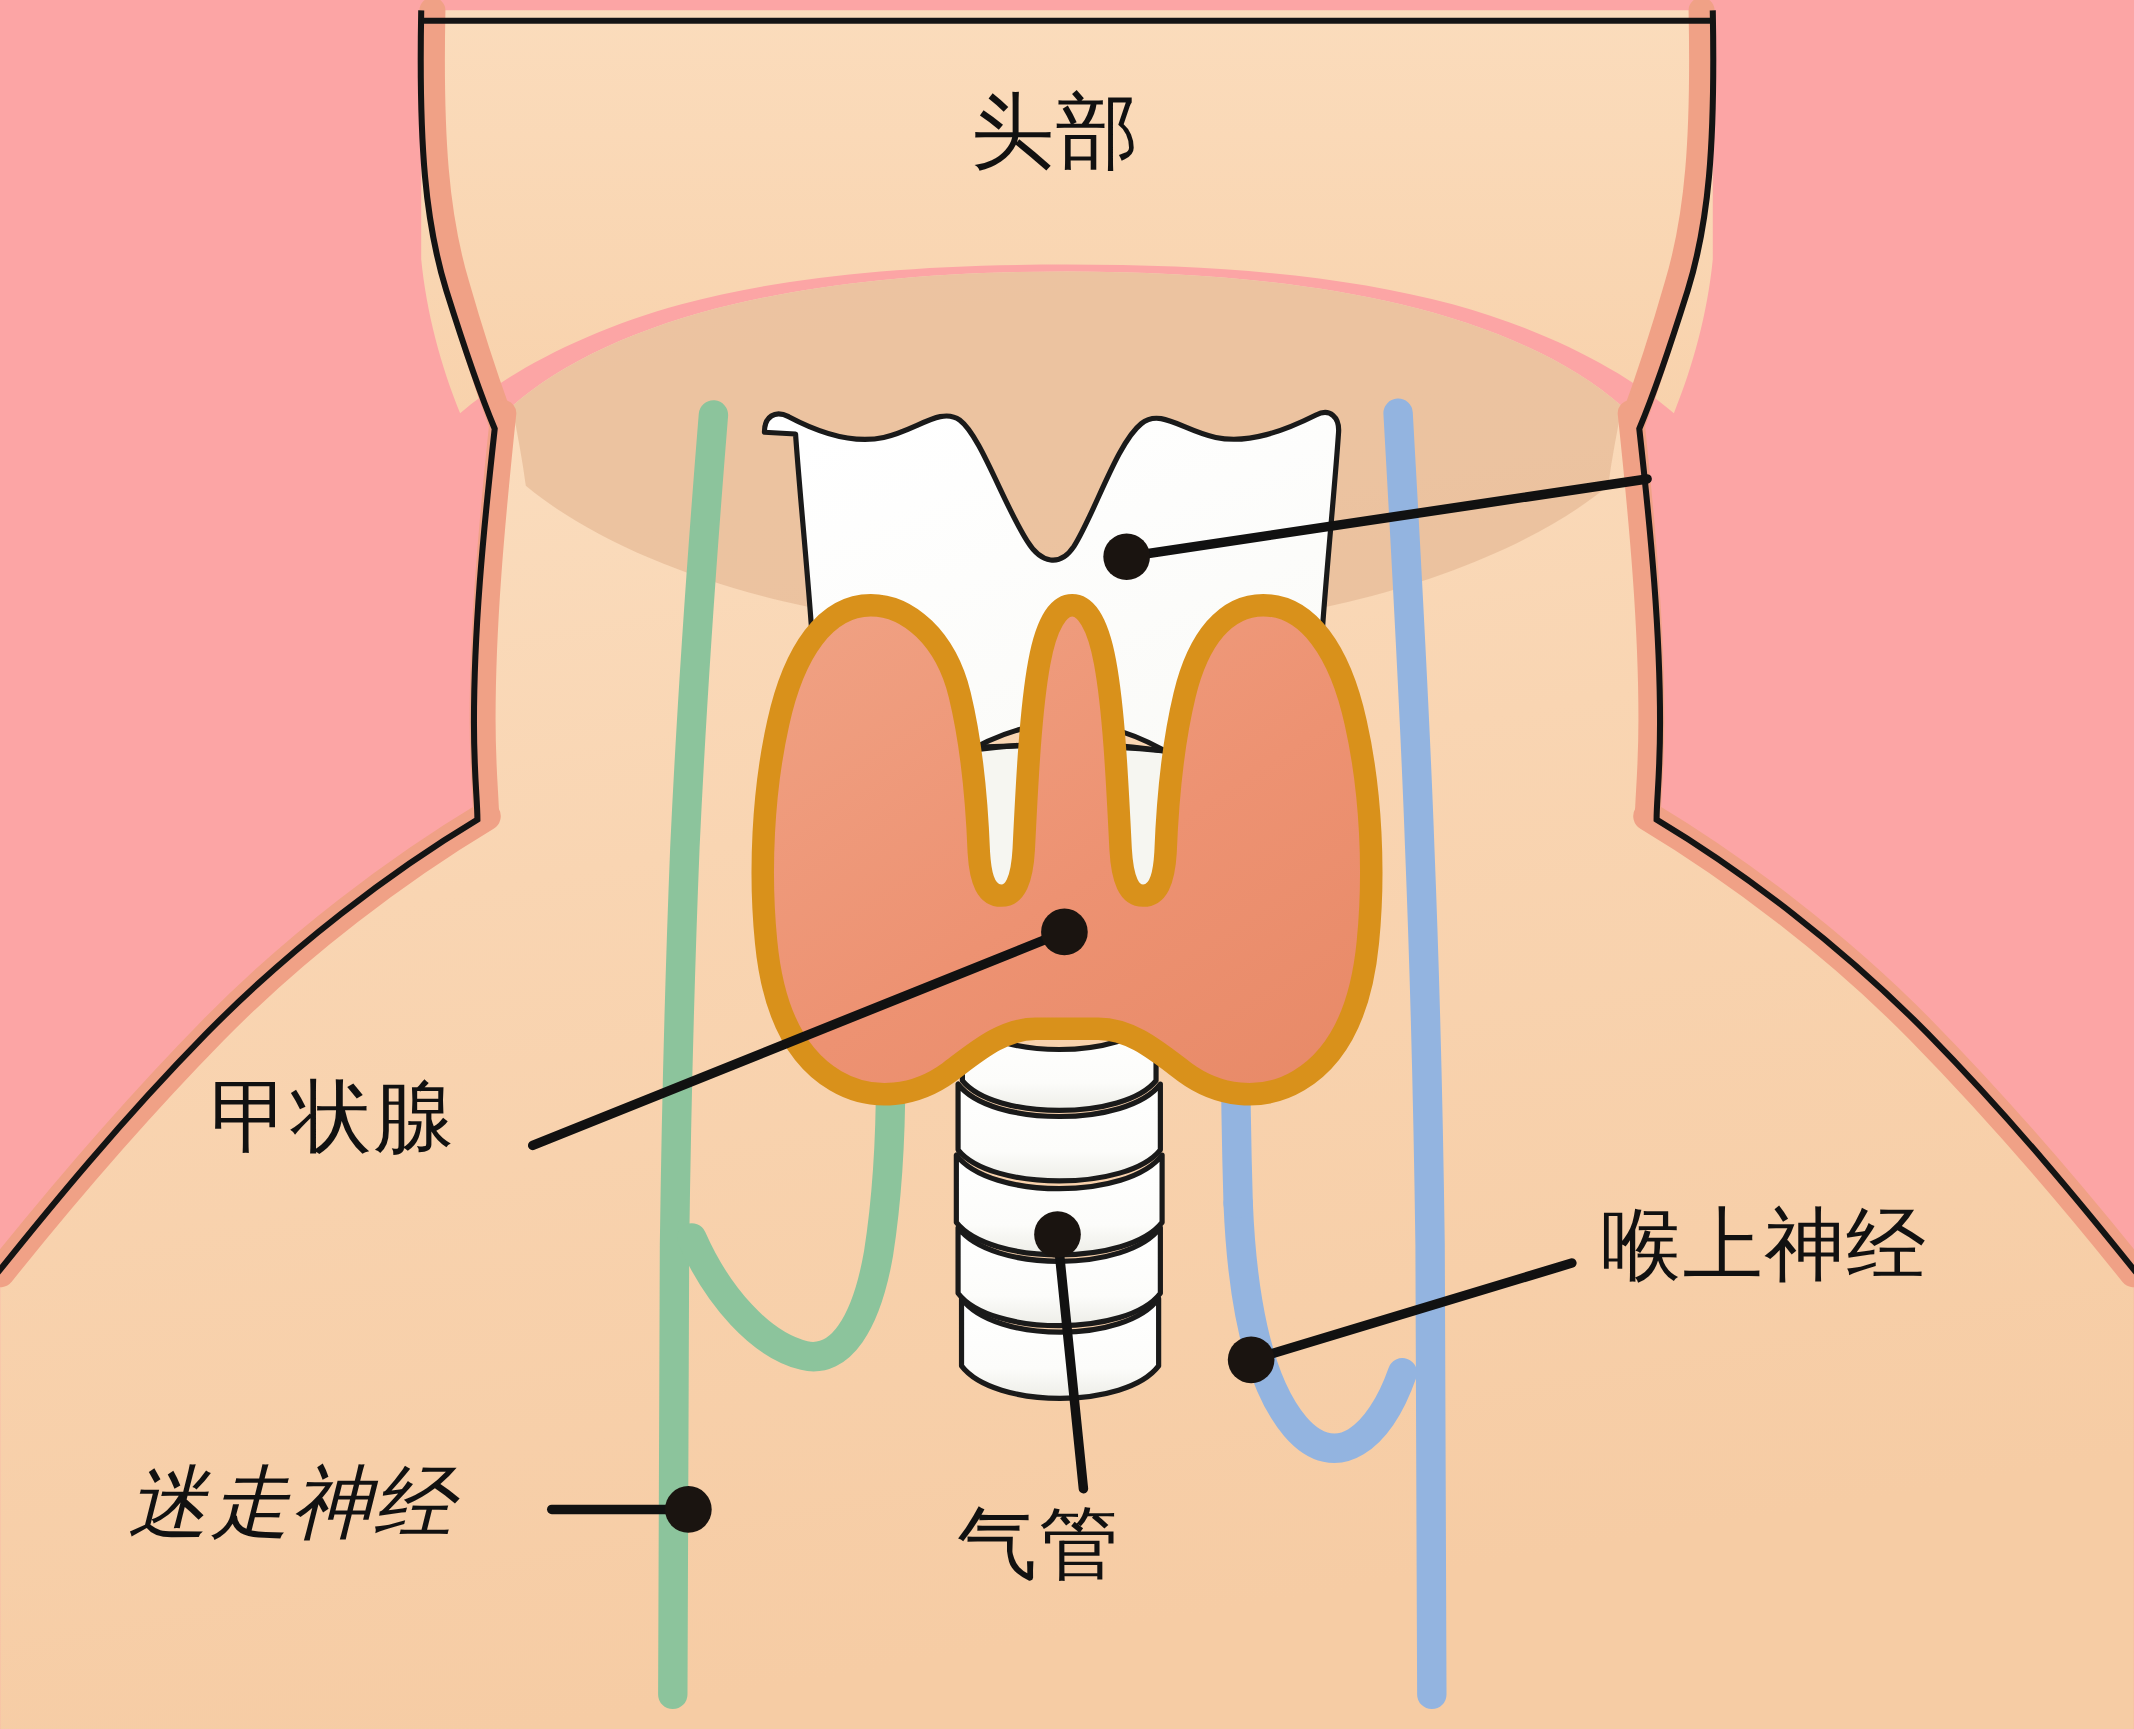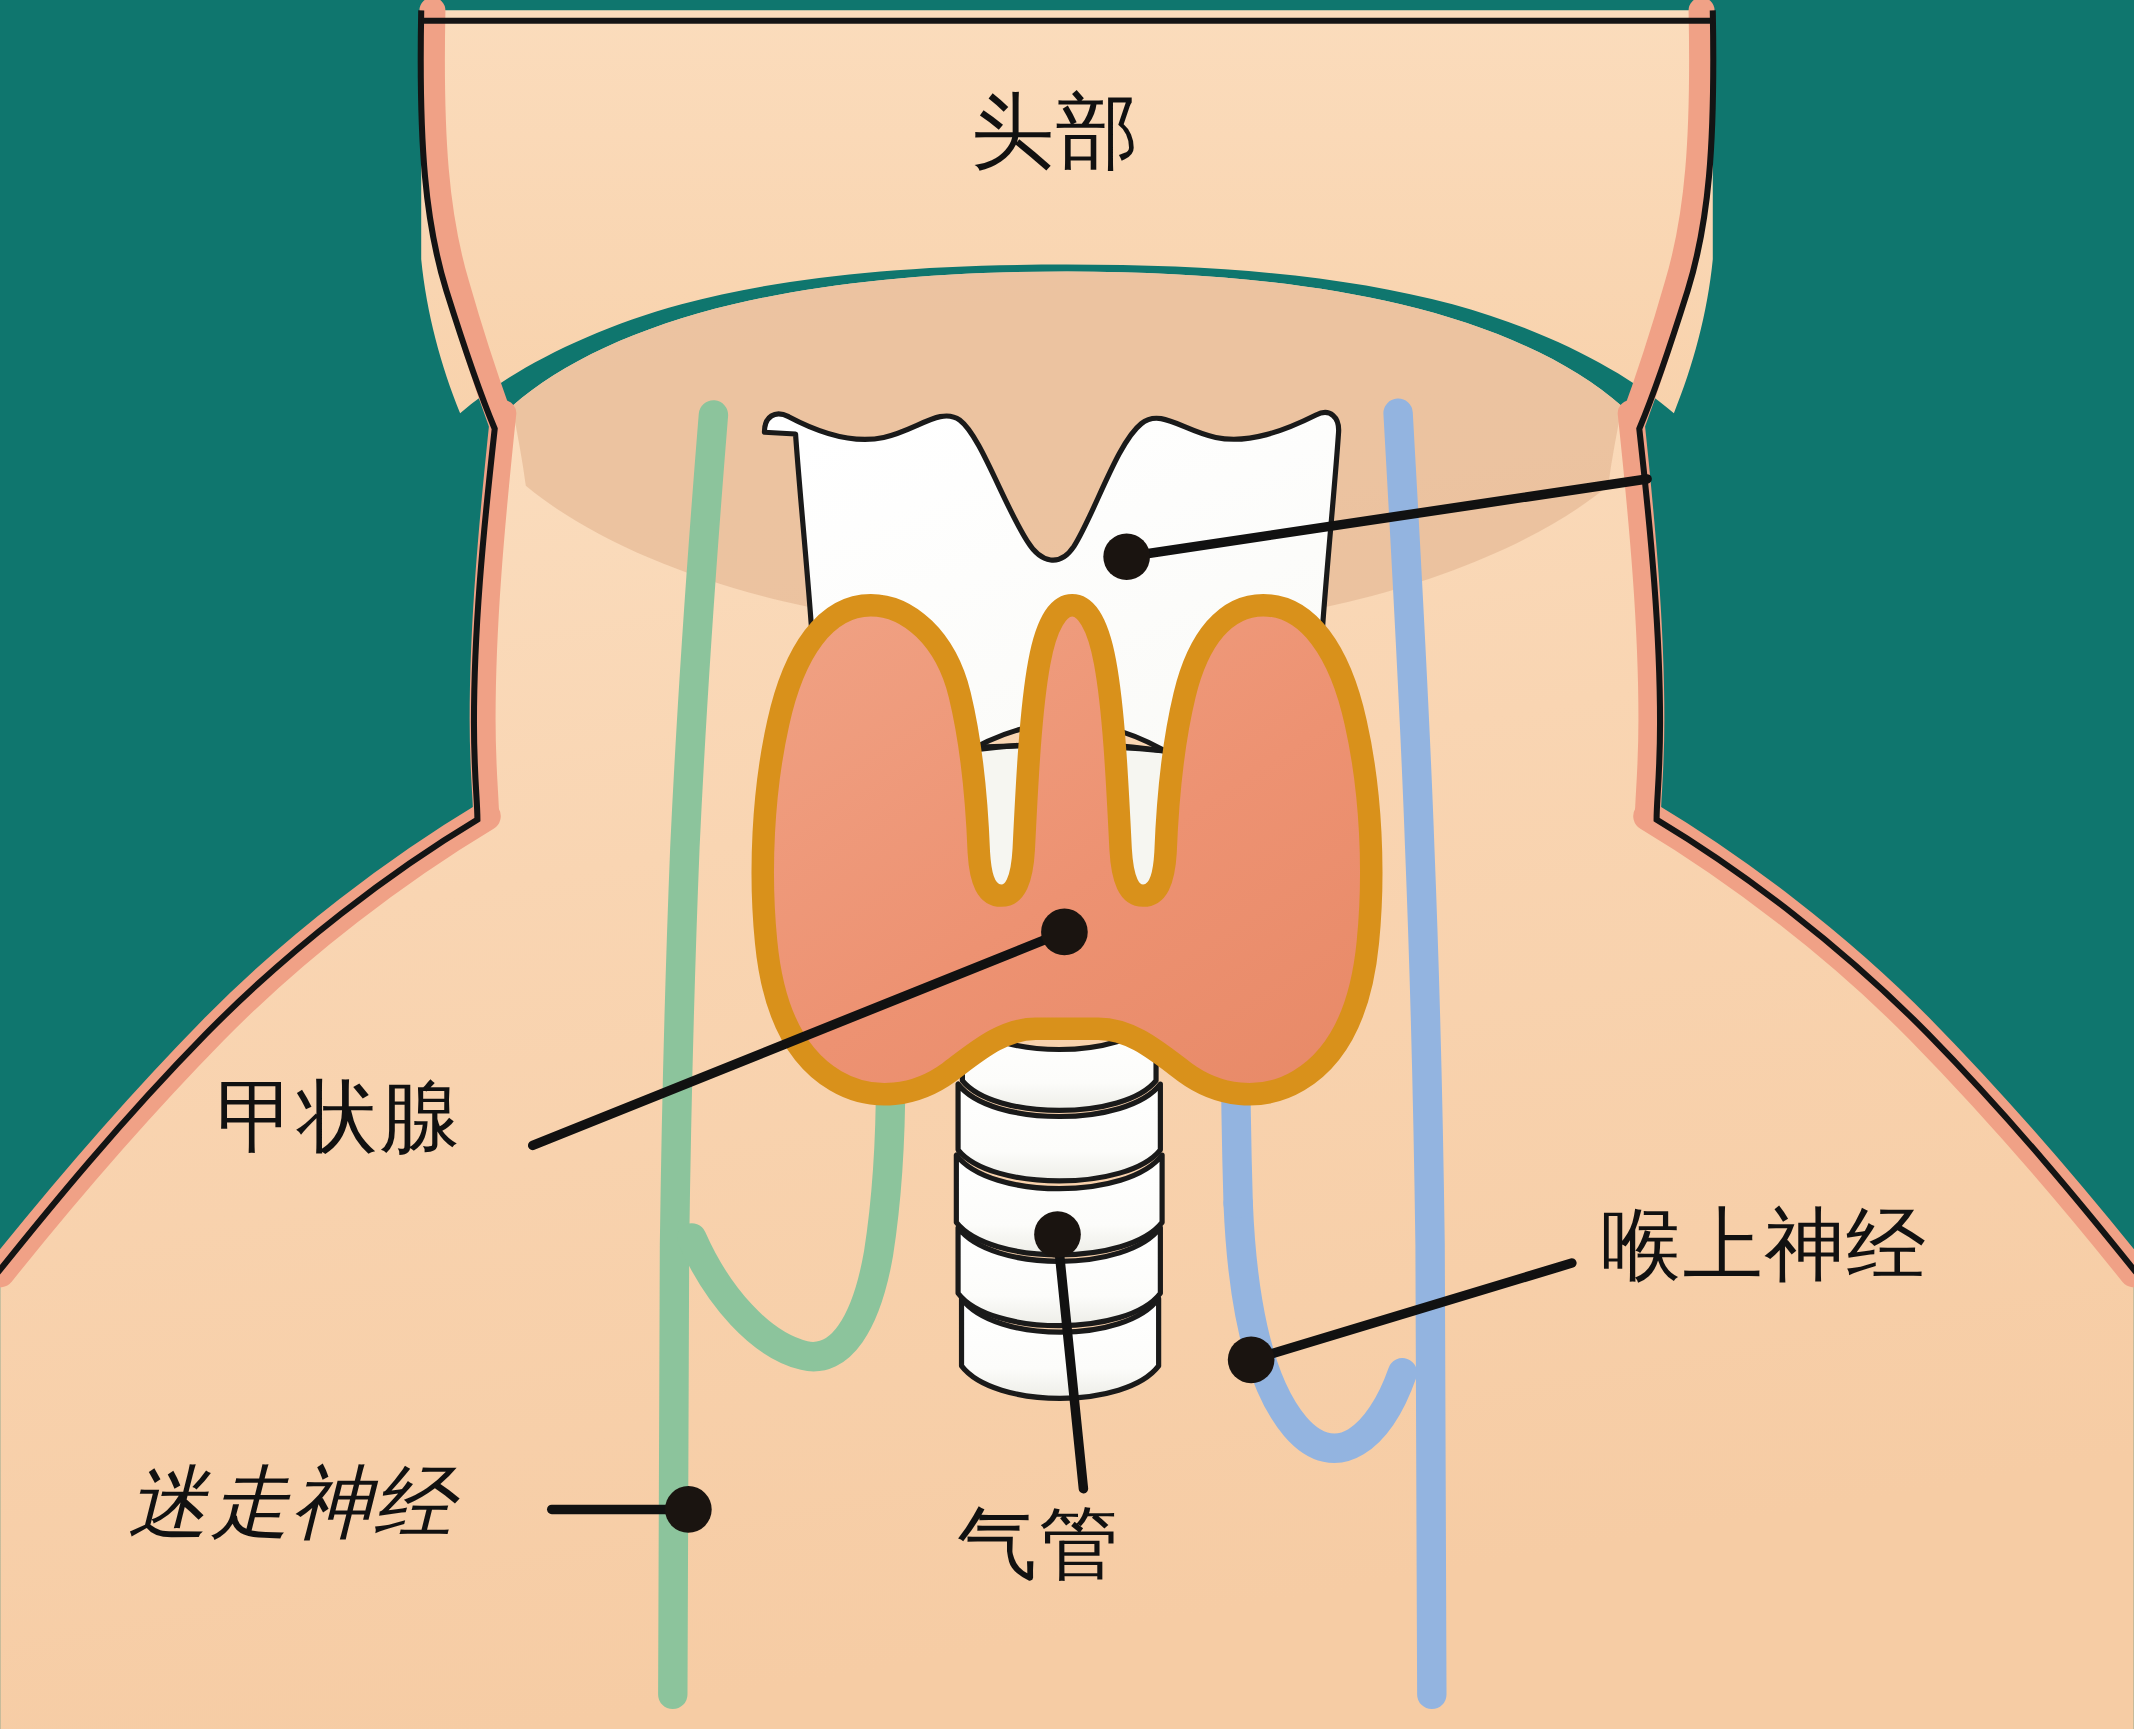--- a/index.html
+++ b/index.html
@@ -10,42 +10,42 @@
   body {
     width: 2134px;
     height: 1729px;
     overflow: hidden;
     font-family: "Liberation Sans", sans-serif;
   }
   #stage {
     position: relative;
     width: 2134px;
     height: 1729px;
-    background: #0f766e;
+    background: #fca5a5;
   }
   #anatomy-svg {
     position: absolute;
     left: 0;
     top: 0;
     width: 2134px;
     height: 1729px;
     display: block;
   }
   .lbl {
     position: absolute;
     color: #111111;
     font-family: "DejaVu Sans", "Liberation Sans", sans-serif;
     font-weight: 500;
     font-size: 80px;
     line-height: 1;
     white-space: nowrap;
     letter-spacing: 1.7px;
   }
   #label-head      { left: 971px; top: 90px;  font-size: 83px; }
-  #label-thyroid   { left: 216px;  top: 1077px; text-align: right; }
+  #label-thyroid   { left: 210px;  top: 1077px; text-align: right; }
   #label-vagus     { left: 128px;  top: 1463px; font-style: italic; }
   #label-trachea   { left: 957px; top: 1504px; }
   #label-sln       { left: 1601px; top: 1205px; }
 </style>
 </head>
 <body>
 
 <div id="stage">
 
   <svg id="anatomy-svg" viewBox="0 0 2468 2000" xmlns="http://www.w3.org/2000/svg">

